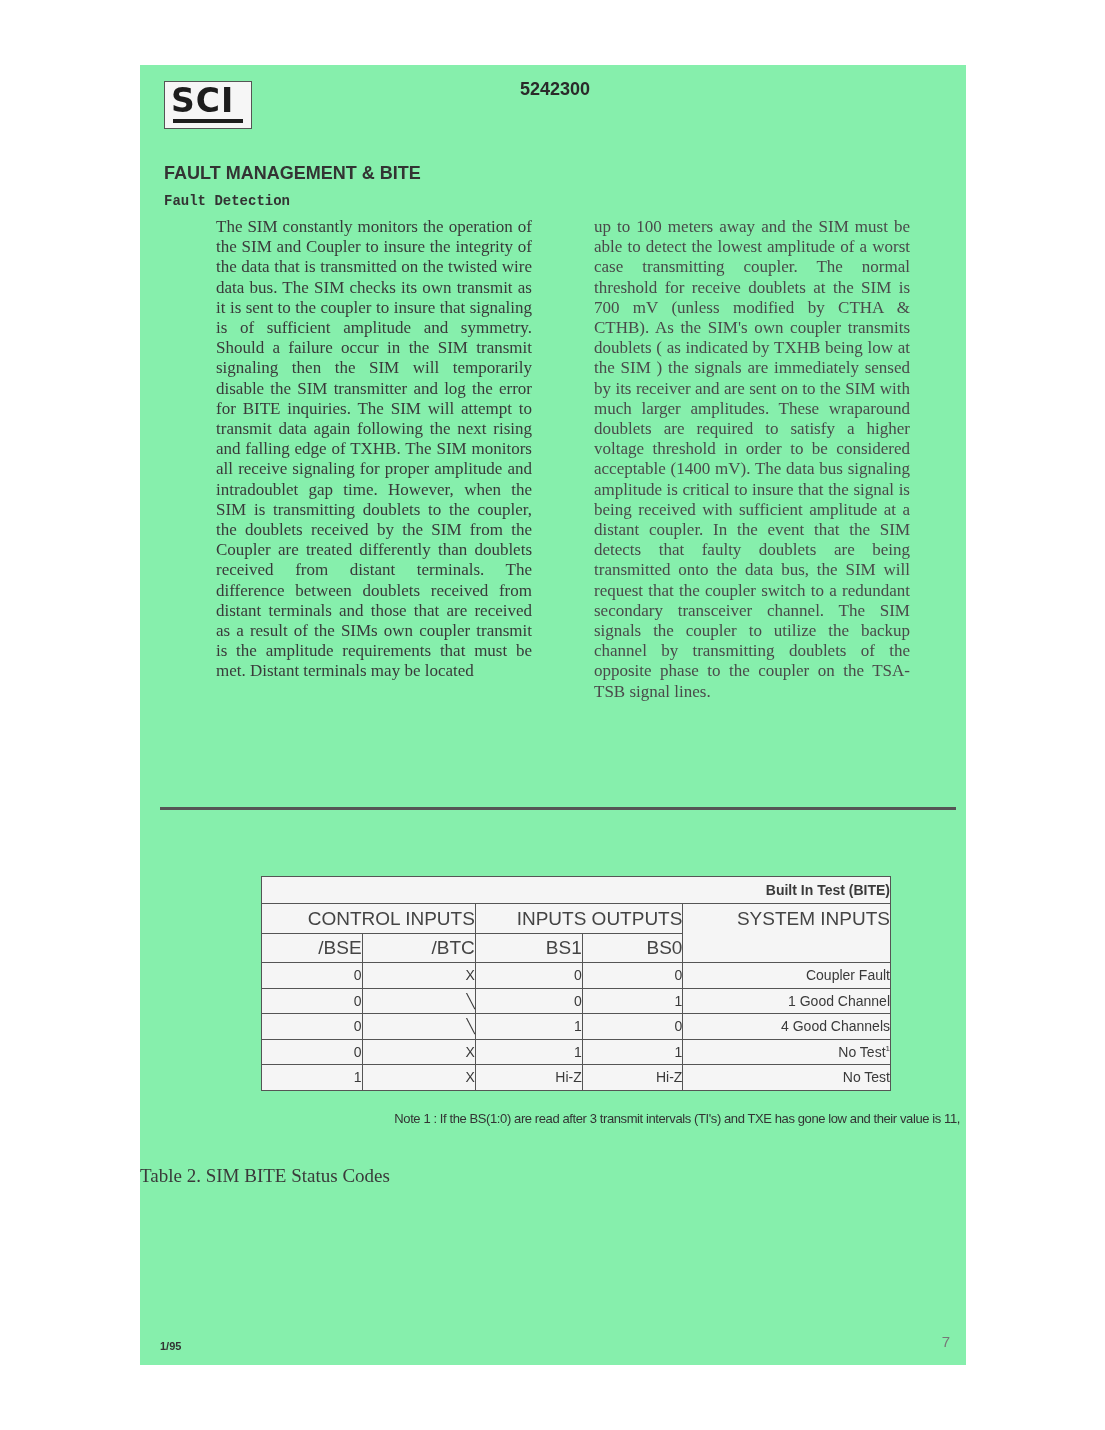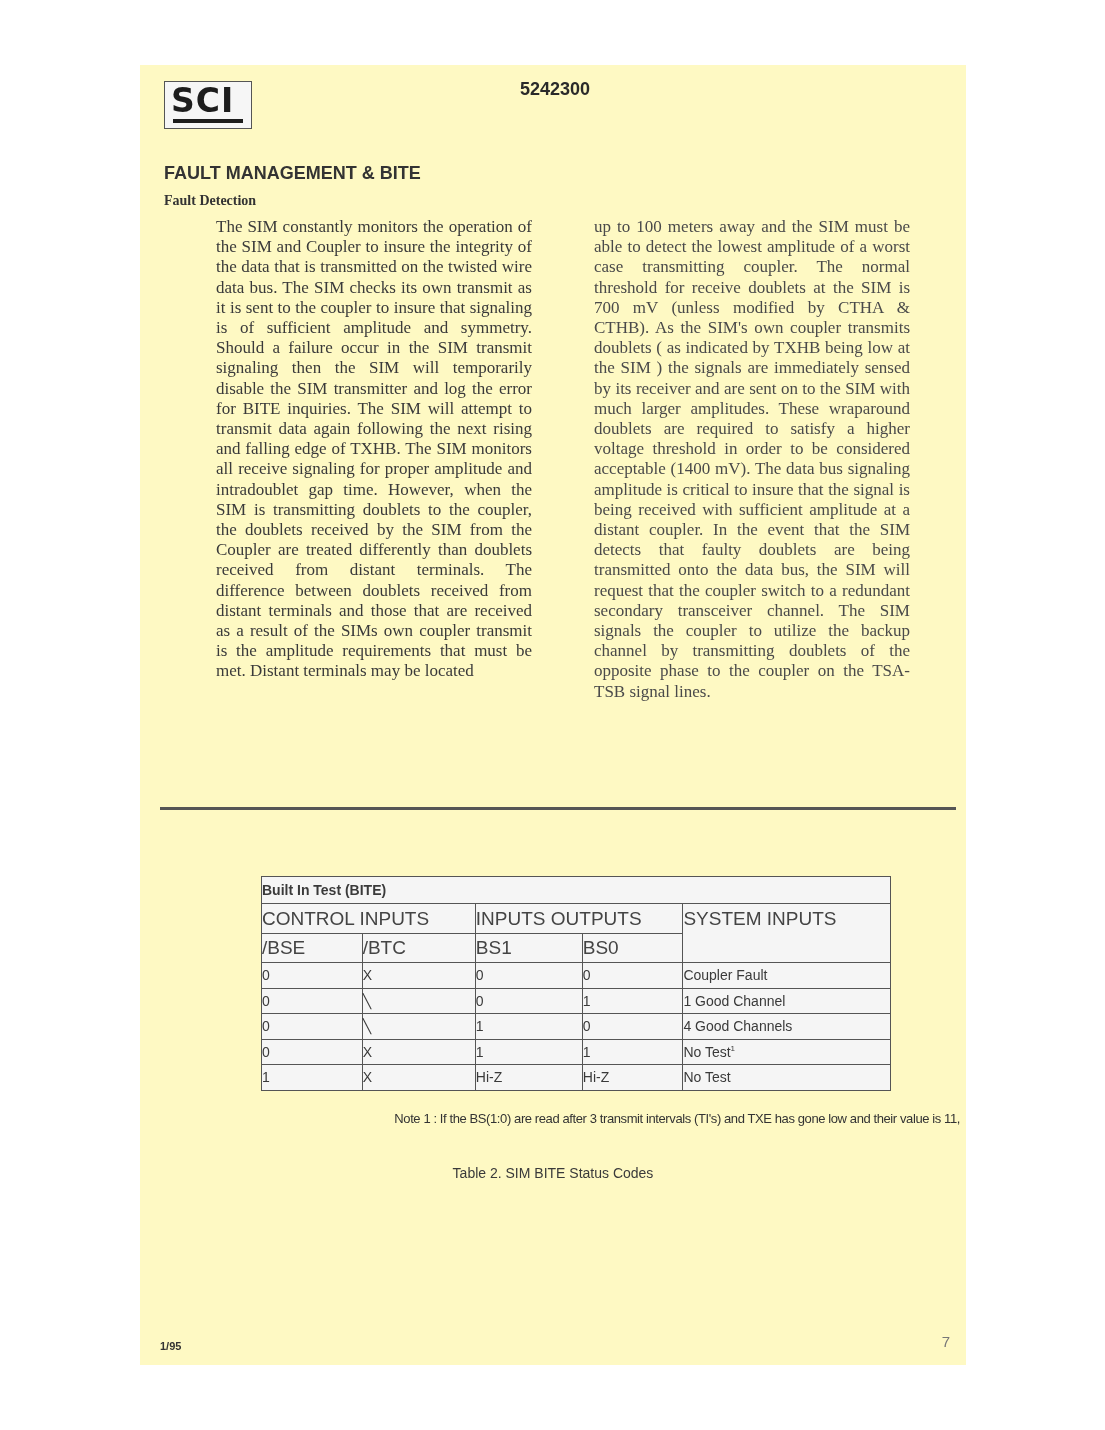--- a/index.html
+++ b/index.html
@@ -6,21 +6,21 @@
     body {
       width: 1105px; height: 1430px;
       background: #ffffff;
       position: relative;
       overflow: hidden;
     }
     .page {
       position: absolute;
       left: 140px; top: 65px;
       width: 826px; height: 1300px;
-      background: #fef9c3;
+      background: #86efac;
       color: #2a2a2a;
     }
     .logo {
       position: absolute;
       left: 24px; top: 16px;
       width: 88px; height: 48px;
       border: 1.5px solid #555;
       box-sizing: border-box;
       background: #f6f6f6;
     }
@@ -53,21 +53,21 @@
       position: absolute;
       left: 24px; top: 98px;
       font-family: "Liberation Sans", sans-serif;
       font-weight: bold;
       font-size: 18px;
       color: #333;
     }
     .subsection-title {
       position: absolute;
       left: 24px; top: 128px;
-      font-family: Liberation Serif, serif;
+      font-family: Liberation Mono, monospace;
       font-weight: bold;
       font-size: 14px;
       color: #333;
     }
     .col {
       position: absolute;
       top: 152px;
       width: 316px;
       font-family: "Liberation Serif", serif;
       font-size: 17px;
@@ -88,21 +88,21 @@
       position: absolute;
       left: 121px; top: 811px;
       width: 630px;
       border-collapse: collapse;
       font-family: "Liberation Sans", sans-serif;
       color: #3a3a3a;
       background: #f5f5f5;
     }
     table.bite td, table.bite th {
       border: 1.5px solid #555;
-      text-align: left;
+      text-align: right;
       padding: 0;
       font-weight: normal;
     }
     .caption-row th {
       height: 26px;
       font-size: 14px;
       font-weight: bold !important;
     }
     .group-row th {
       height: 29px;
@@ -127,23 +127,23 @@
       font-size: 13px;
       line-height: 16px;
       color: #333;
       letter-spacing: -0.4px;
       text-align: right;
     }
     .table-caption {
       position: absolute;
       left: 0; width: 826px;
       top: 1100px;
-      text-align: center;
-      font-family: Liberation Sans, sans-serif;
-      font-size: 14px;
+      text-align: left;
+      font-family: Liberation Serif, serif;
+      font-size: 19px;
       color: #3a3a3a;
     }
     .footer-date {
       position: absolute;
       left: 20px; top: 1275px;
       font-family: "Liberation Sans", sans-serif;
       font-weight: bold;
       font-size: 11px;
       color: #333;
     }

